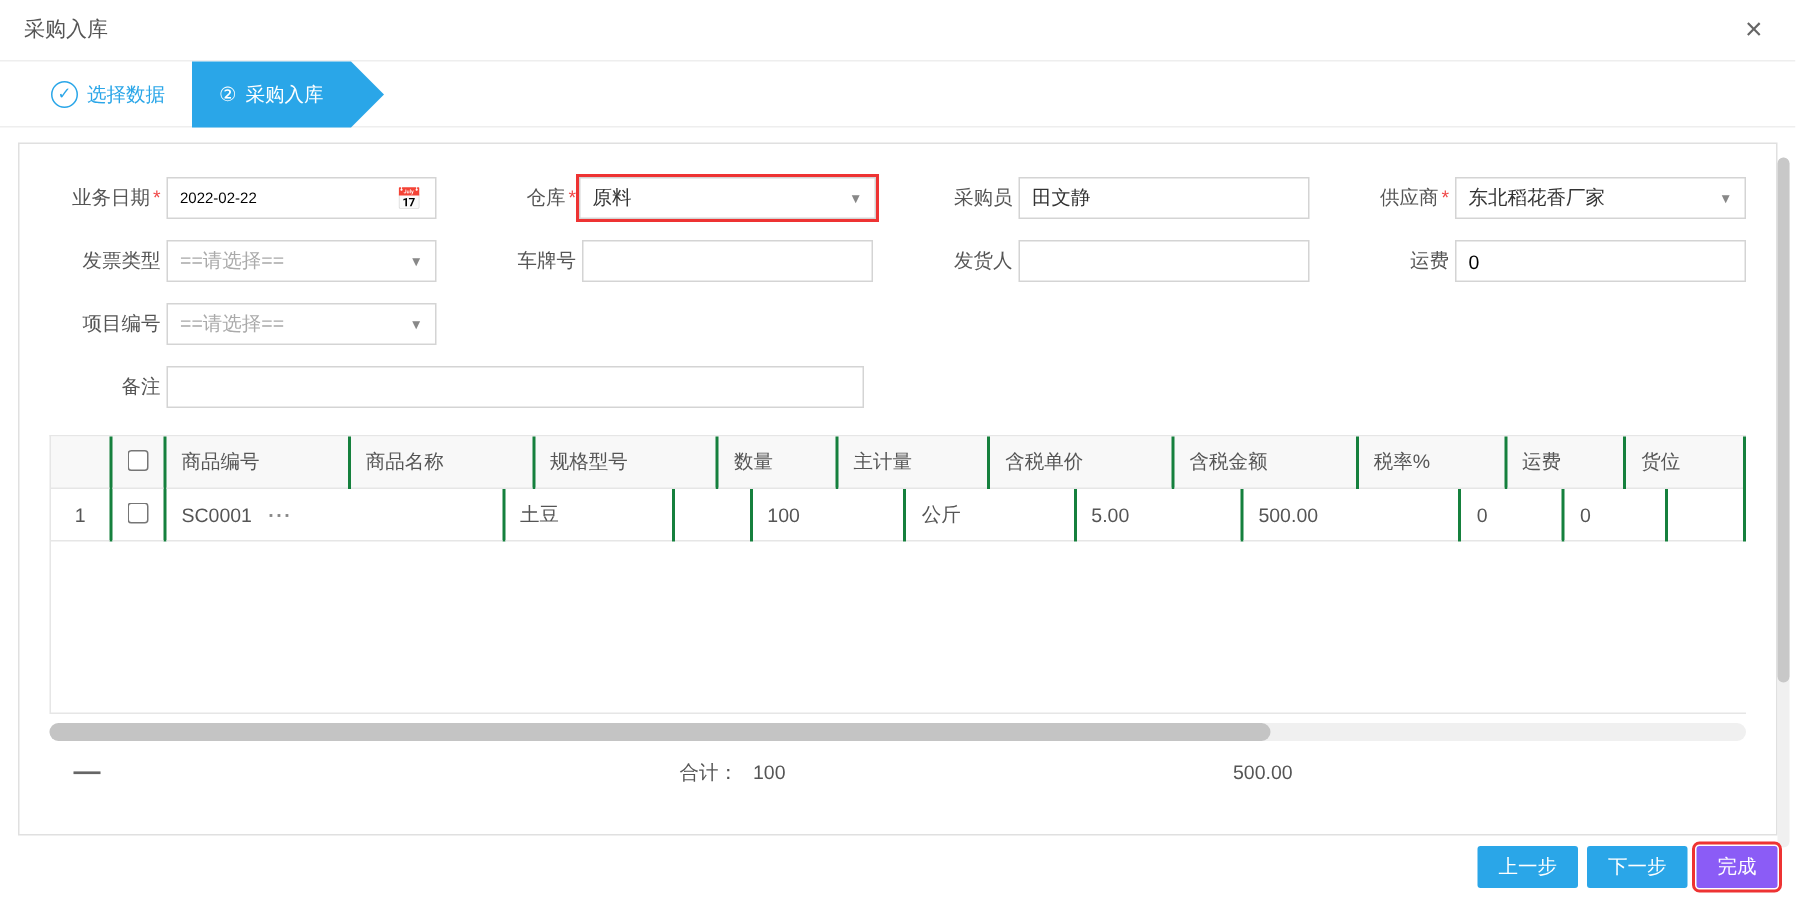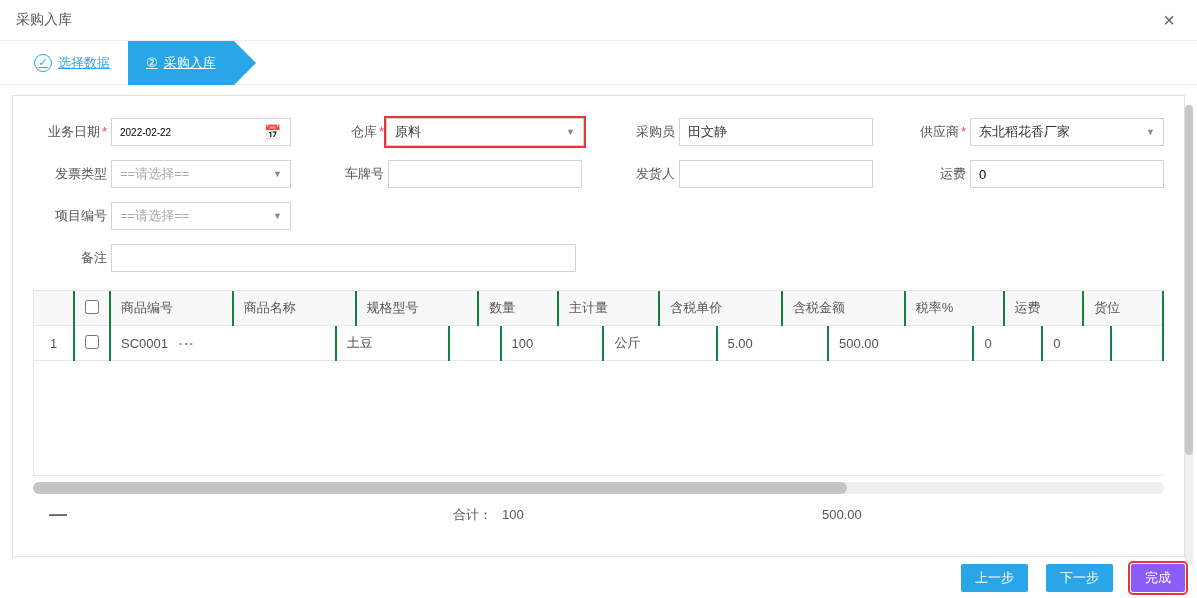--- a/index.html
+++ b/index.html
@@ -2,21 +2,21 @@
 <html><head>
 <meta charset="utf-8">
 <style>
 * { box-sizing: border-box; margin: 0; padding: 0; }
 body { font-family: "Microsoft YaHei", Arial, sans-serif; font-size: 13px; color: #333; background: #fff; }
 .modal { width: 1197px; height: 598px; position: relative; background: #fff; }
 .modal-header { display: flex; align-items: center; justify-content: space-between; padding: 8px 16px; border-bottom: 1px solid #eee; }
 .modal-title { font-size: 14px; color: #555; }
 .close-icon { font-size: 20px; cursor: pointer; color: #666; line-height: 1; padding: 2px 6px; }
 .steps { display: flex; align-items: center; border-bottom: 1px solid #eee; padding: 0 16px; height: 44px; }
-.step { display: flex; align-items: center; gap: 6px; padding: 0 18px; height: 44px; position: relative; text-decoration: underline; }
+.step { display: flex; align-items: center; gap: 6px; padding: 0 18px; height: 44px; position: relative; }
 .step.completed { color: #2AA6E8; }
 .step.active { background: #2AA6E8; color: #fff; }
 .step.active::after {
   content: ""; position: absolute; right: -22px; top: 0;
   border-top: 22px solid transparent; border-bottom: 22px solid transparent;
   border-left: 22px solid #2AA6E8;
 }
 .step-circle { width: 18px; height: 18px; border-radius: 50%; border: 1.5px solid #2AA6E8; display: inline-flex; align-items: center; justify-content: center; font-size: 11px; }
 .step.completed .step-circle { color: #2AA6E8; }
 .check-icon::before { content: "✓"; }
@@ -45,21 +45,21 @@
 .col-idx { width: 40px; text-align: center; }
 .col-chk { width: 36px; text-align: center; }
 input[type="checkbox"] { width: 14px; height: 14px; }
 .table-body-wrap { height: 150px; overflow: hidden; position: relative; border-bottom: 1px solid #e6e6e6; }
 .hscroll { height: 12px; background: #f0f0f0; border-radius: 6px; margin: 6px 0 4px 0; position: relative; }
 .hscroll-thumb { position: absolute; left: 0; top: 0; width: 72%; height: 12px; background: #c4c4c4; border-radius: 6px; }
 .totals-row { display: flex; align-items: center; padding: 6px 0; font-size: 13px; color: #555; }
 .minus-icon { font-size: 18px; font-weight: bold; color: #666; width: 50px; text-align: center; }
 .tot-label { margin-left: 370px; margin-right: 10px; }
 .tot-qty { width: 320px; }
-.footer { position: absolute; bottom: 6px; right: 12px; display: flex; gap: 18px; margin-left: 18px; }
+.footer { position: absolute; bottom: 6px; right: 12px; display: flex; gap: 6px; margin-left: 18px; }
 .btn { height: 28px; padding: 0 14px; border: none; font-size: 13px; cursor: pointer; border-radius: 2px; color: #fff; }
 .btn-blue { background: #2AA6E8; }
 .btn-green { background: #8b5cf6; }
 .btn-green.hl { outline: 2px solid #ee3333; outline-offset: 1px; }
 .cal-icon { color: #999; font-size: 14px; }
 .ellipsis { color: #888; letter-spacing: 1px; cursor: pointer; font-weight: bold; }
 </style>
 </head>
 <body>
 

